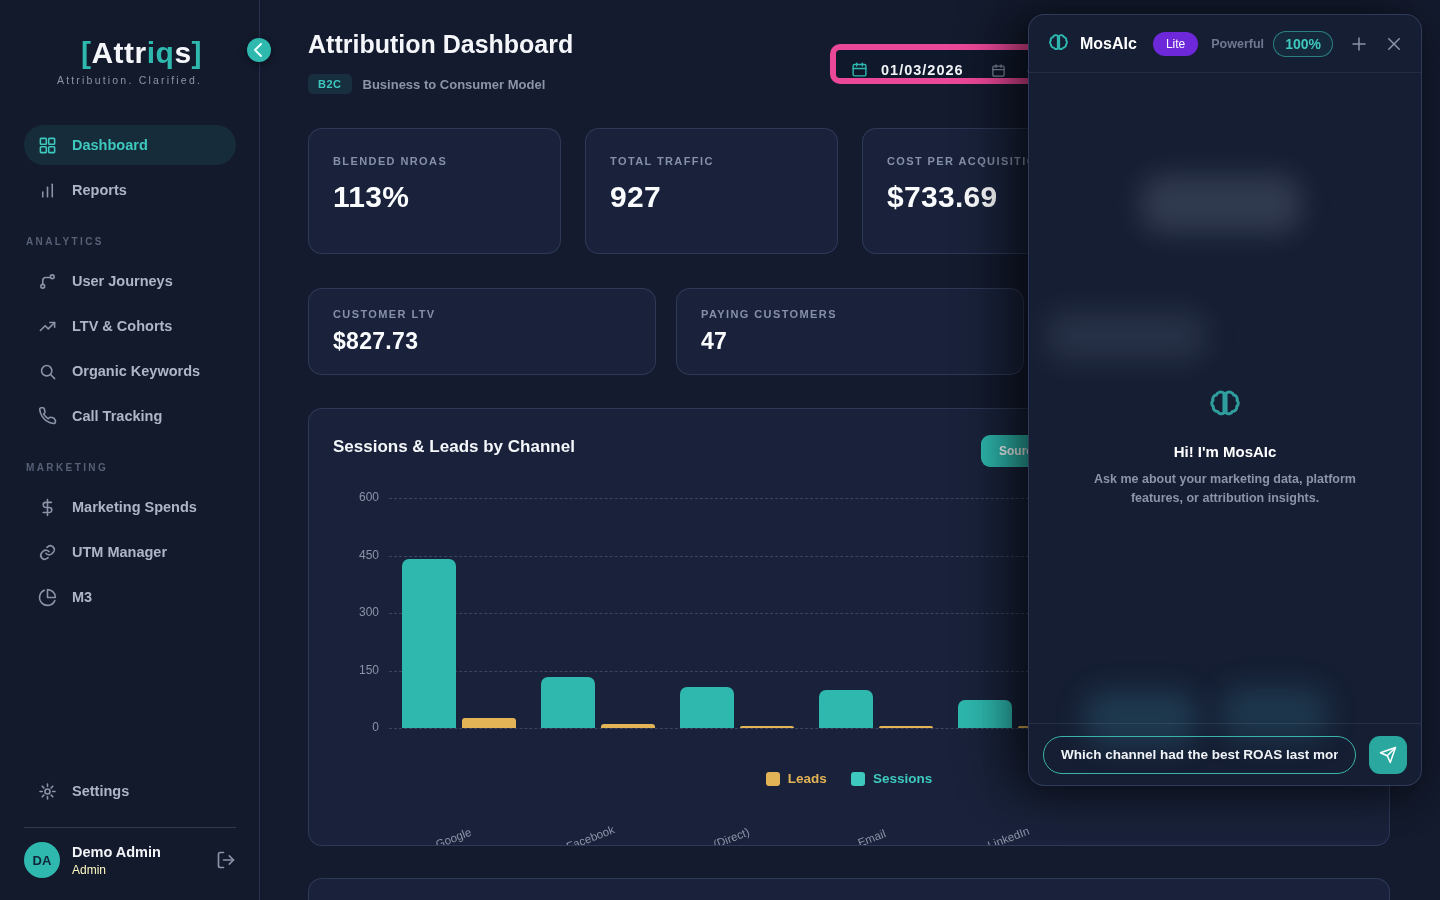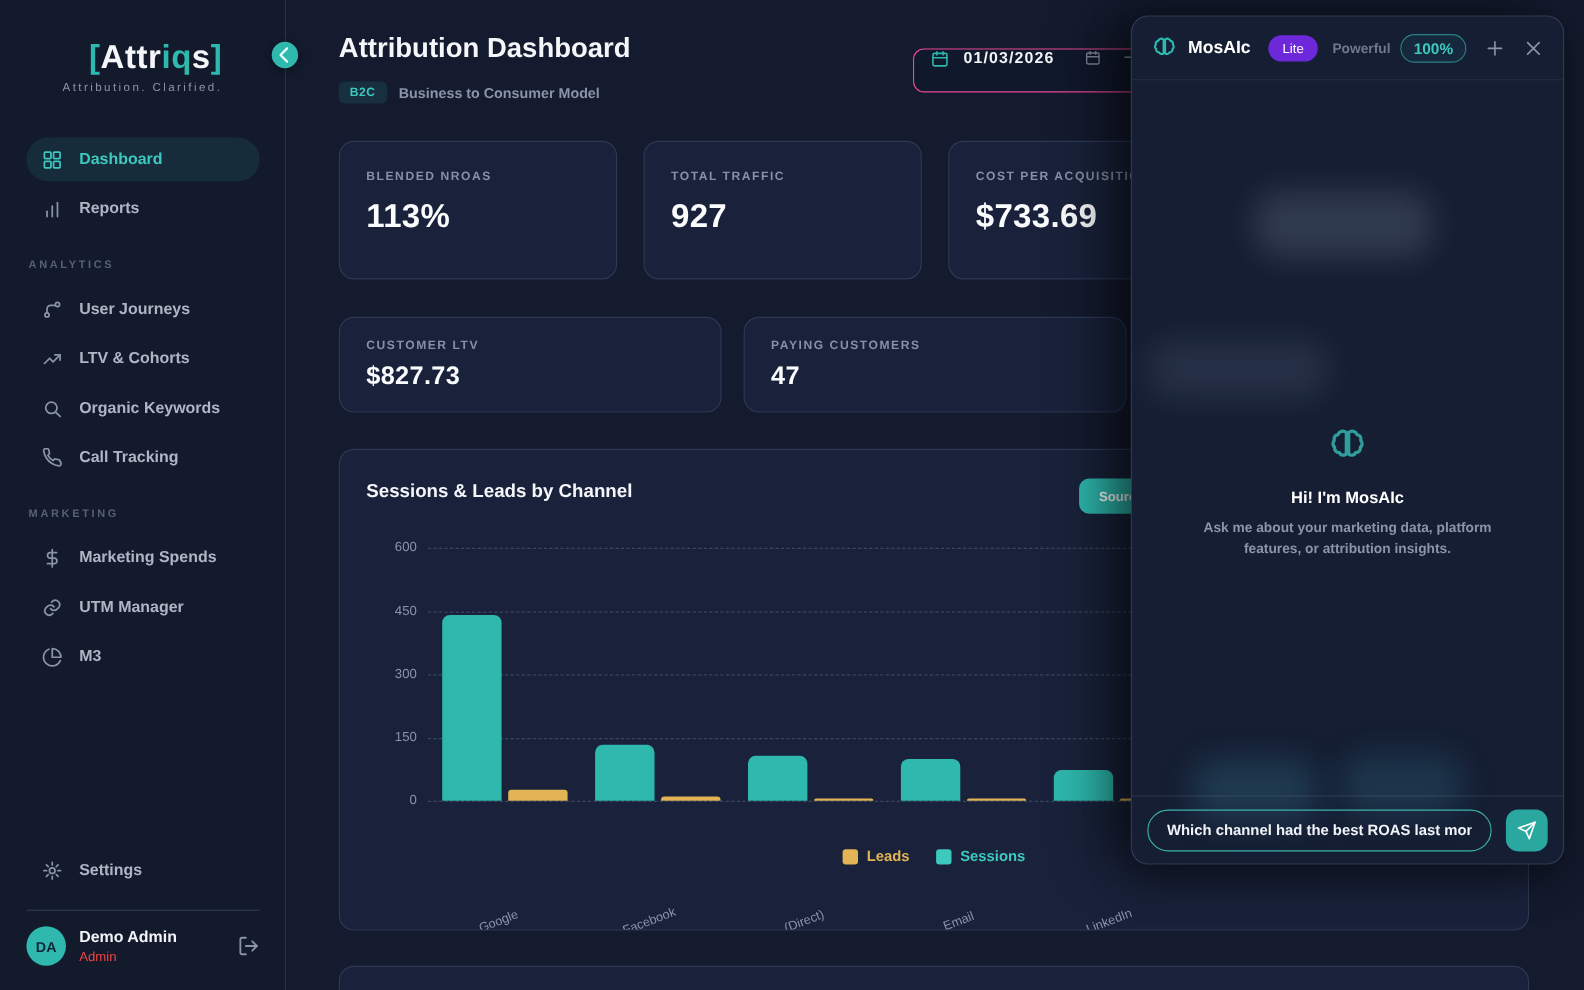--- a/index.html
+++ b/index.html
@@ -36,43 +36,43 @@
 
   .sidebar-bottom { position:absolute; left:24px; bottom:0; width:212px; }
   .divider { height:1px; background:rgba(140,155,190,.25); margin:16px 0 14px 0; }
   .user-row { display:flex; align-items:center; padding-bottom:22px; }
   .avatar {
     width:36px; height:36px; border-radius:50%; background:#2eb8ae; color:#10263a;
     display:flex; align-items:center; justify-content:center; font-size:13px; font-weight:800;
   }
   .user-meta { margin-left:12px; flex:1; }
   .user-name { font-size:14.5px; font-weight:800; color:#f2f4f8; }
-  .user-role { font-size:12px; color:#ef4444; margin-top:3px; }
+  .user-role { font-size:12px; color:#fef9c3; margin-top:3px; }
   .logout-btn { width:20px; height:20px; color:#8a93a8; cursor:pointer; }
 
   .collapse-btn {
     position:absolute; left:247px; top:38px; width:24px; height:24px; border-radius:50%;
     background:#2eb8ae; border:none; color:#eafffd; z-index:6; cursor:pointer;
     display:flex; align-items:center; justify-content:center; box-shadow:0 2px 8px rgba(0,0,0,.45);
   }
 
   
   .main { position:absolute; left:260px; top:0; width:1180px; height:900px; }
   .page-title { position:absolute; left:48px; top:30px; font-size:25px; font-weight:800; color:#f4f6fa; }
   .model-row { position:absolute; left:48px; top:74px; display:flex; align-items:center; gap:11px; }
   .model-badge {
     background:rgba(46,184,174,.13); color:#3ec9bf; font-size:11px; font-weight:800;
     padding:4px 10px; border-radius:5px; letter-spacing:.5px;
   }
   .model-label { font-size:13px; color:#8b94a8; font-weight:600; }
 
   .datepicker {
     position:absolute; left:570px; top:44px; width:300px; height:40px;
-    border:1px solid #ec4899; border-radius:10px; background:#10182b;
-    display:flex; align-items:flex-start; padding:0 15px; gap:13px; cursor:pointer;
+    border:6px solid #ec4899; border-radius:10px; background:#10182b;
+    display:flex; align-items:flex-end; padding:0 15px; gap:13px; cursor:pointer;
   }
   .datepicker .cal-teal { width:17px; height:17px; color:#2eb8ae; }
   .datepicker .date-text { font-size:14.5px; font-weight:800; letter-spacing:1px; color:#f2f4f8; }
   .datepicker .cal-gray { width:15px; height:15px; color:#7d8699; margin-left:14px; }
   .datepicker .arrow { width:20px; height:14px; color:#9aa3b5; margin-left:4px; }
 
   .kpi-row { position:absolute; left:48px; display:flex; }
   .kpi-row.row1 { top:128px; gap:24px; }
   .kpi-row.row2 { top:288px; gap:20px; }
   .kpi-card {

